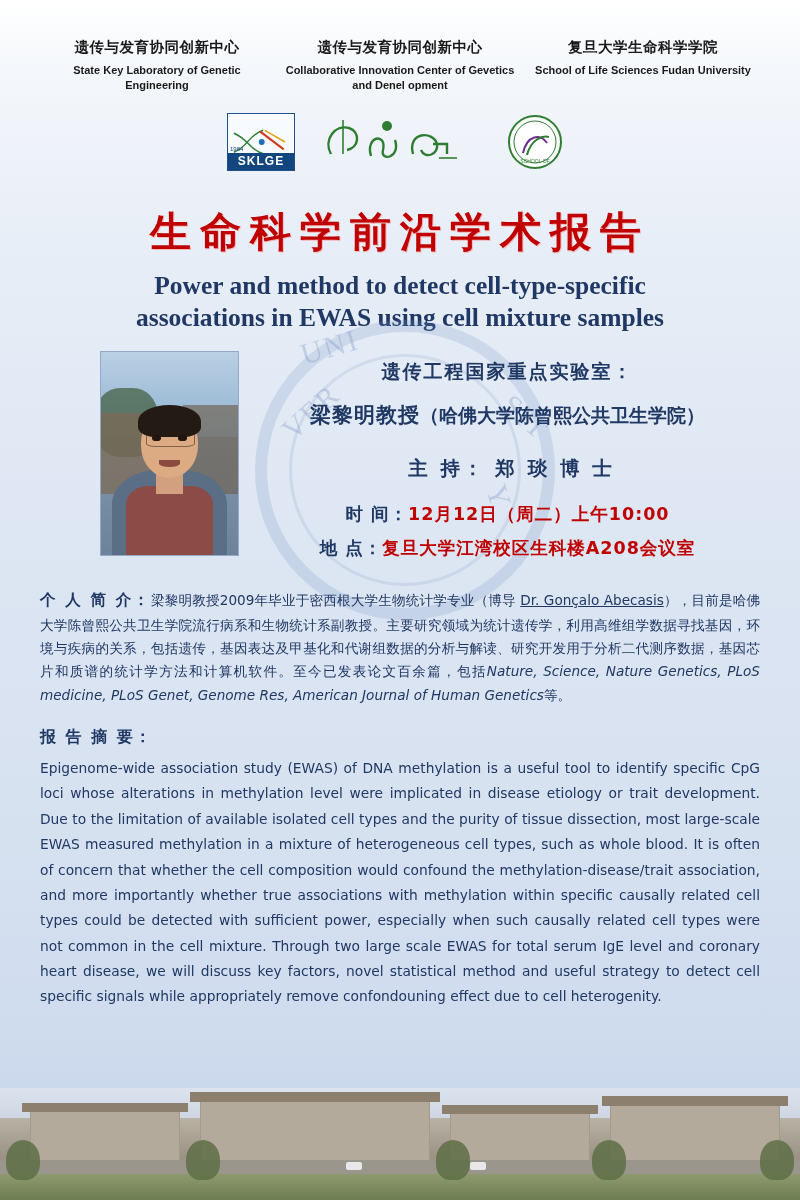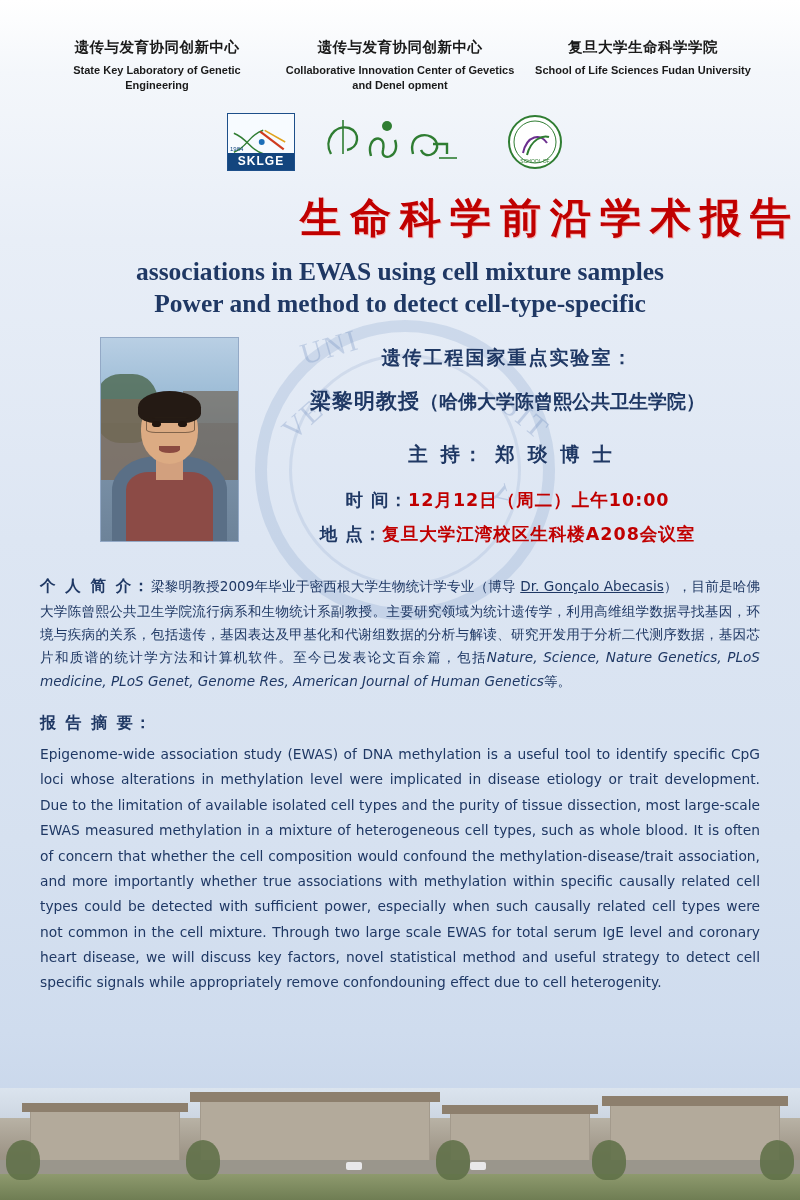--- a/index.html
+++ b/index.html
@@ -133,22 +133,22 @@
     width: 150px;
     height: 56px;
   }
   .logo-fudan {
     width: 76px;
     height: 58px;
   }
 
   
   .title-cn {
-    margin-top: 18px;
-    text-align: right;
+    margin-top: 32px;
+    text-align: center;
     font-family: "DejaVu Serif", serif;
     font-weight: bold;
     font-size: 41px;
     letter-spacing: 9px;
     color: #c00000;
     text-shadow: 1px 1px 0 #f4b8b8;
   }
   .title-en {
     margin-top: 10px;
     text-align: center;
@@ -390,22 +390,22 @@
         <circle cx="38" cy="29" r="21" fill="none" stroke="#2f7d32" stroke-width="1"></circle>
         <path d="M26 40 C30 22, 44 20, 50 30" stroke="#6c2f8f" stroke-width="2" fill="none"></path>
         <path d="M30 42 C34 26, 46 22, 52 24" stroke="#2f7d32" stroke-width="2" fill="none"></path>
         <text x="38" y="50" font-size="5" fill="#2f7d32" text-anchor="middle" font-family="Liberation Sans, sans-serif">SCHOOL OF</text>
       </svg>
     </div>
   </div>
 
   <div class="title-cn">生命科学前沿学术报告</div>
   <div class="title-en">
+    <div>Power and method to detect cell-type-specific</div>
     <div>associations in EWAS using cell mixture samples</div>
-    <div>Power and method to detect cell-type-specific</div>
   </div>
 
   <div class="mid">
     <div class="photo">
       <div class="ph-sky"></div>
       <div class="ph-tree"></div>
       <div class="ph-bld"></div>
       <div class="ph-bld2"></div>
       <div class="ph-body"></div>
       <div class="ph-shirt"></div>

